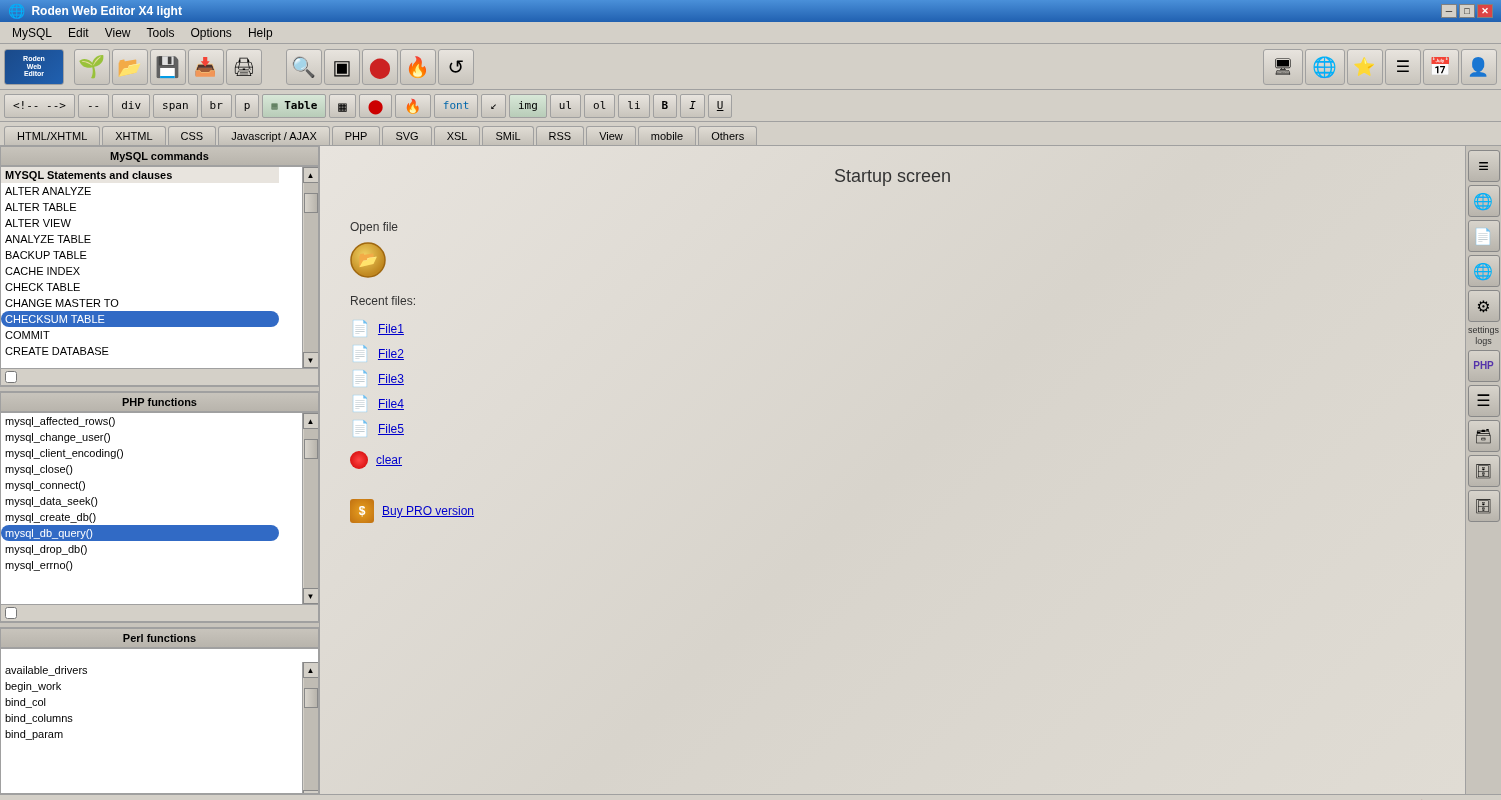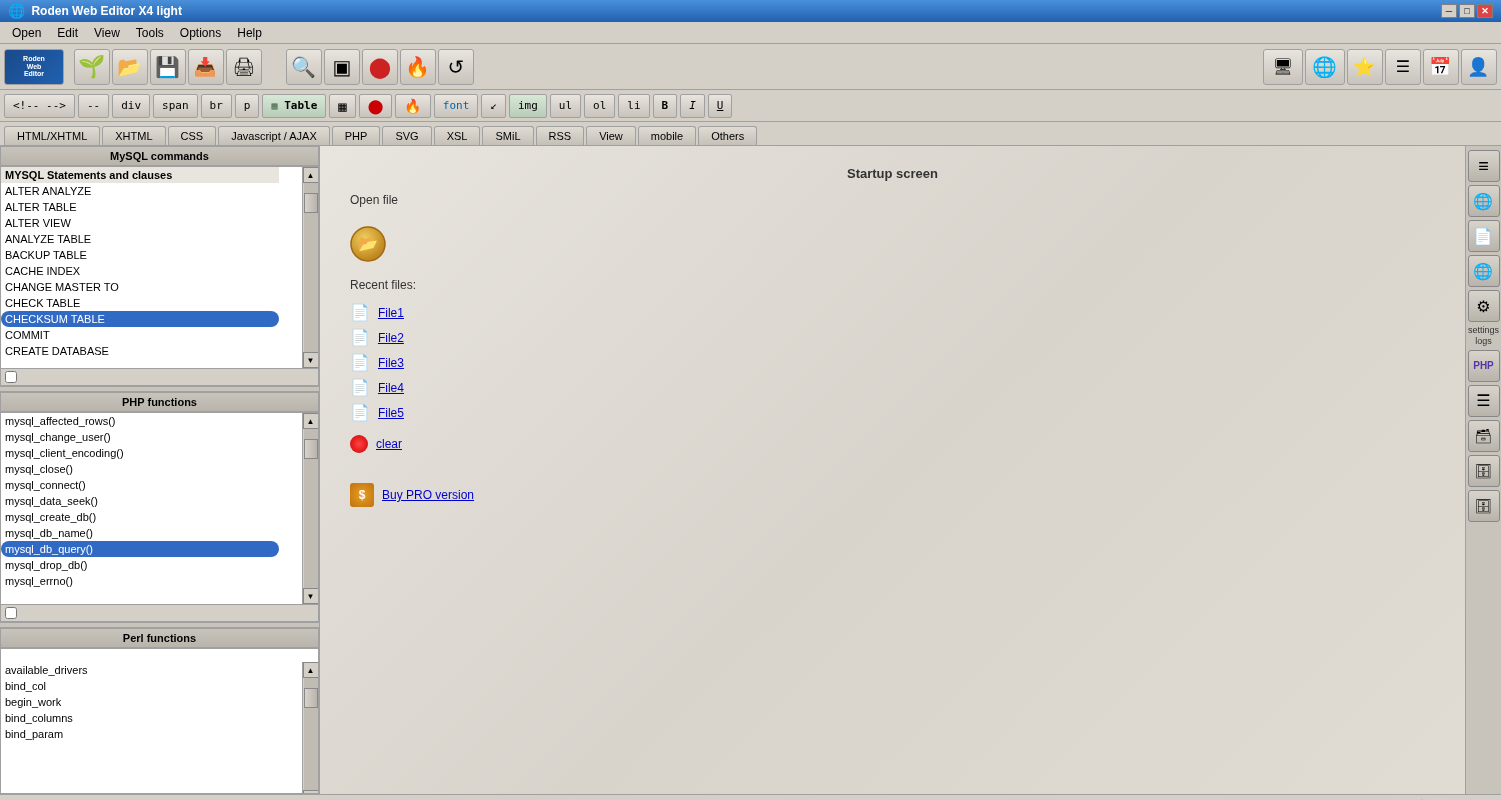--- a/index.html
+++ b/index.html
@@ -176,28 +176,28 @@
     }
 
     .startup-screen {
       flex: 1;
       background: linear-gradient(135deg, #e8e4de 0%, #d8d4cc 50%, #e0dcd4 100%);
       padding: 20px 30px;
       overflow-y: auto;
     }
     .startup-title {
       text-align: center;
-      font-size: 13px;
-      font-weight: bold;
-      margin-bottom: 12px;
+      font-size: 18px;
+      font-weight: normal;
+      margin-bottom: 33px;
       color: #333;
     }
     .open-file-label {
       font-size: 12px;
-      margin-bottom: 19px;
+      margin-bottom: 8px;
       color: #333;
     }
     .open-file-btn {
       width: 36px; height: 36px;
       cursor: pointer;
       margin-bottom: 16px;
     }
     .recent-files-label {
       font-size: 12px;
       margin-bottom: 8px;
@@ -354,21 +354,21 @@
     <span>Roden Web Editor X4 light</span>
   </div>
   <div id="title-bar-controls">
     <div class="title-btn">─</div>
     <div class="title-btn">□</div>
     <div class="title-btn" style="background:#d44; color:white;">✕</div>
   </div>
 </div>
 
 <div id="menu-bar">
-  <div class="menu-item">Open</div>
+  <div class="menu-item">MySQL</div>
   <div class="menu-item">Edit</div>
   <div class="menu-item">View</div>
   <div class="menu-item">Tools</div>
   <div class="menu-item">Options</div>
   <div class="menu-item">Help</div>
 </div>
 
 <div id="toolbar">
   <div class="toolbar-logo" style="font-size:7px; color:white; font-weight:bold; text-align:center; line-height:1.1;">
     <div>Roden<br>Web<br>Editor</div>
@@ -443,22 +443,22 @@
       <div class="list-container" style="flex:1;">
         <div class="list-with-scroll" style="height:100%;">
           <div class="list-items">
             <div class="list-item" style="font-weight:bold; background:#e8e4de;">MYSQL Statements and clauses</div>
             <div class="list-item">ALTER ANALYZE</div>
             <div class="list-item">ALTER TABLE</div>
             <div class="list-item">ALTER VIEW</div>
             <div class="list-item">ANALYZE TABLE</div>
             <div class="list-item">BACKUP TABLE</div>
             <div class="list-item">CACHE INDEX</div>
+            <div class="list-item">CHECK TABLE</div>
             <div class="list-item">CHANGE MASTER TO</div>
-            <div class="list-item">CHECK TABLE</div>
             <div class="list-item selected">CHECKSUM TABLE</div>
             <div class="list-item">COMMIT</div>
             <div class="list-item">CREATE DATABASE</div>
           </div>
           <div class="scroll-vert">
             <div class="scroll-arr">▲</div>
             <div class="scroll-track">
               <div class="scroll-thumb-v"></div>
             </div>
             <div class="scroll-arr">▼</div>
@@ -477,21 +477,20 @@
       <div class="list-container" style="flex:1;">
         <div class="list-with-scroll" style="height:100%;">
           <div class="list-items">
             <div class="list-item">mysql_affected_rows()</div>
             <div class="list-item">mysql_change_user()</div>
             <div class="list-item">mysql_client_encoding()</div>
             <div class="list-item">mysql_close()</div>
             <div class="list-item">mysql_connect()</div>
             <div class="list-item">mysql_data_seek()</div>
             <div class="list-item">mysql_create_db()</div>
-            <div class="list-item">mysql_db_name()</div>
             <div class="list-item selected">mysql_db_query()</div>
             <div class="list-item">mysql_drop_db()</div>
             <div class="list-item">mysql_errno()</div>
           </div>
           <div class="scroll-vert">
             <div class="scroll-arr">▲</div>
             <div class="scroll-track">
               <div class="scroll-thumb-v"></div>
             </div>
             <div class="scroll-arr">▼</div>
@@ -504,22 +503,22 @@
     </div>
 
     <div style="height:6px; background:#c8c4bc; border-top:1px solid #a0a0a0; border-bottom:1px solid #a0a0a0; cursor:row-resize;"></div>
 
     <div class="panel-section" style="flex:1;">
       <div class="section-header">Perl functions</div>
       <div class="list-container" style="flex:1;">
         <div class="list-with-scroll" style="height:100%;margin-top:13px;">
           <div class="list-items">
             <div class="list-item">available_drivers</div>
+            <div class="list-item">begin_work</div>
             <div class="list-item">bind_col</div>
-            <div class="list-item">begin_work</div>
             <div class="list-item">bind_columns</div>
             <div class="list-item">bind_param</div>
           </div>
           <div class="scroll-vert">
             <div class="scroll-arr">▲</div>
             <div class="scroll-track">
               <div class="scroll-thumb-v"></div>
             </div>
             <div class="scroll-arr">▼</div>
           </div>

